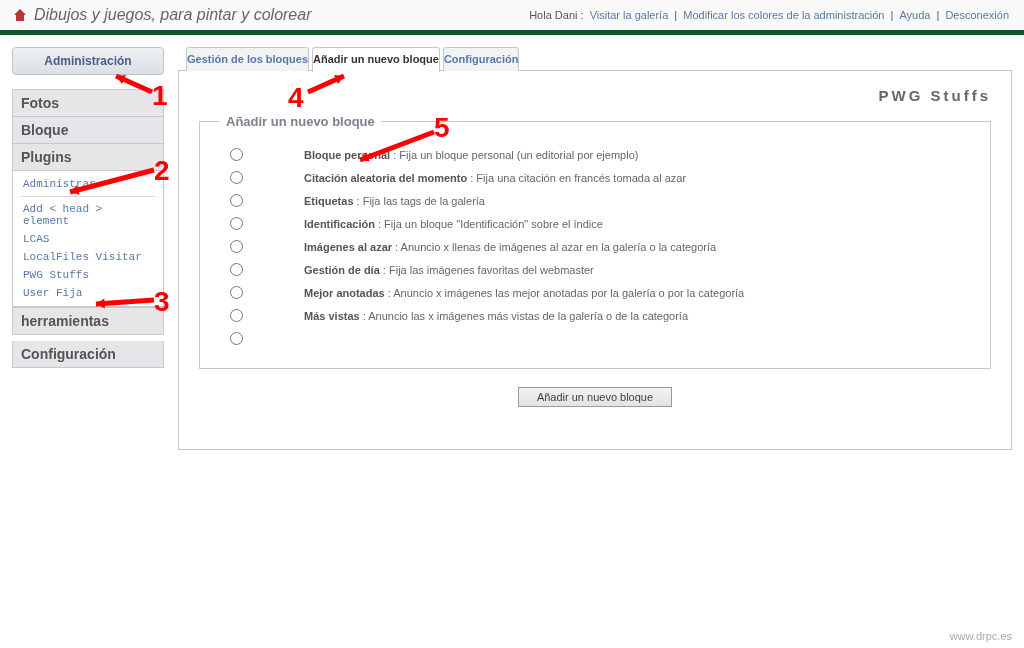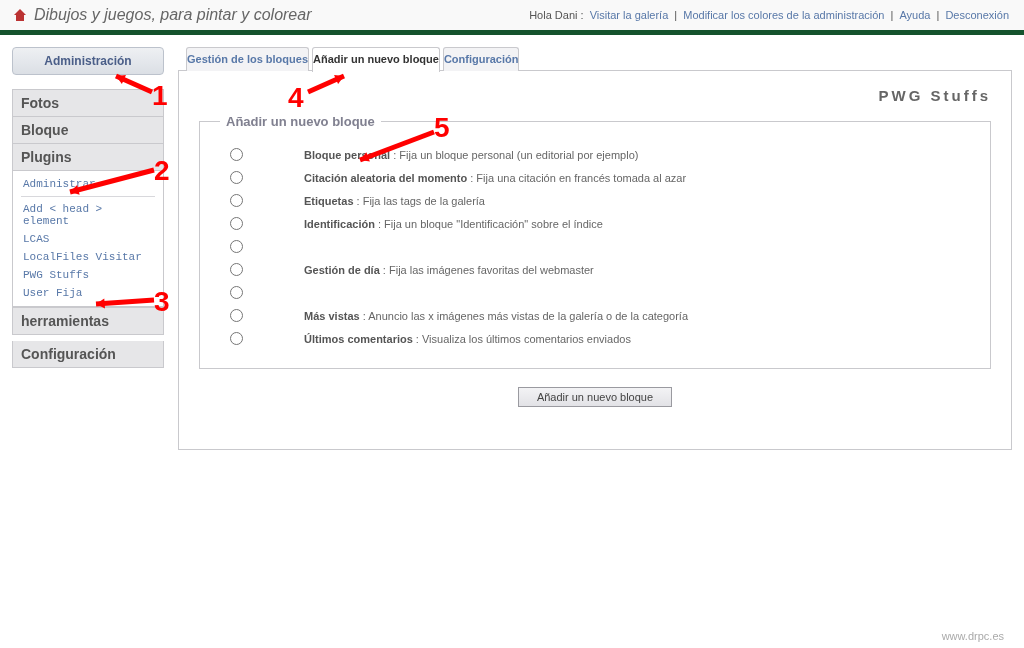--- a/index.html
+++ b/index.html
@@ -171,21 +171,21 @@
     padding: 3px 18px;
     background: linear-gradient(#f3f3f5,#e2e2e6);
     border: 1px solid #9a9aa0;
     color: #444;
     font-size: 11px;
     cursor: pointer;
   }
   .footer {
     position: absolute;
     bottom: 6px;
-    right: 20px;
+    right: 12px;
     font-size: 11px;
     color: #aaa;
   }
   
   .arrow-num {
     position: absolute;
     font-family: Arial, sans-serif;
     font-weight: 900;
     font-size: 28px;
     color: #f00;
@@ -257,35 +257,36 @@
             <div class="block-row">
               <input type="radio" name="blk" style="">
               <span><strong>Etiquetas</strong> : Fija las tags de la galería</span>
             </div>
             <div class="block-row">
               <input type="radio" name="blk" style="">
               <span><strong>Identificación</strong> : Fija un bloque "Identificación" sobre el índice</span>
             </div>
             <div class="block-row">
               <input type="radio" name="blk" style="">
+              <span><strong>Imágenes al azar</strong> : Anuncio x llenas de imágenes al azar en la galería o la categoría</span>
             </div>
             <div class="block-row">
               <input type="radio" name="blk" style="">
               <span><strong>Gestión de día</strong> : Fija las imágenes favoritas del webmaster</span>
             </div>
             <div class="block-row">
               <input type="radio" name="blk" style="">
+              <span><strong>Mejor anotadas</strong> : Anuncio x imágenes las mejor anotadas por la galería o por la categoría</span>
             </div>
             <div class="block-row">
               <input type="radio" name="blk" style="">
               <span><strong>Más vistas</strong> : Anuncio las x imágenes más vistas de la galería o de la categoría</span>
             </div>
             <div class="block-row">
               <input type="radio" name="blk" style="">
-              <span><strong>Últimos comentarios</strong> : Visualiza los últimos comentarios enviados</span>
             </div>
           </div>
       </fieldset>
       <button class="submit-btn">Añadir un nuevo bloque</button>
     </div>
   </div>
 </div>
 
 <div class="footer">www.drpc.es</div>
 

